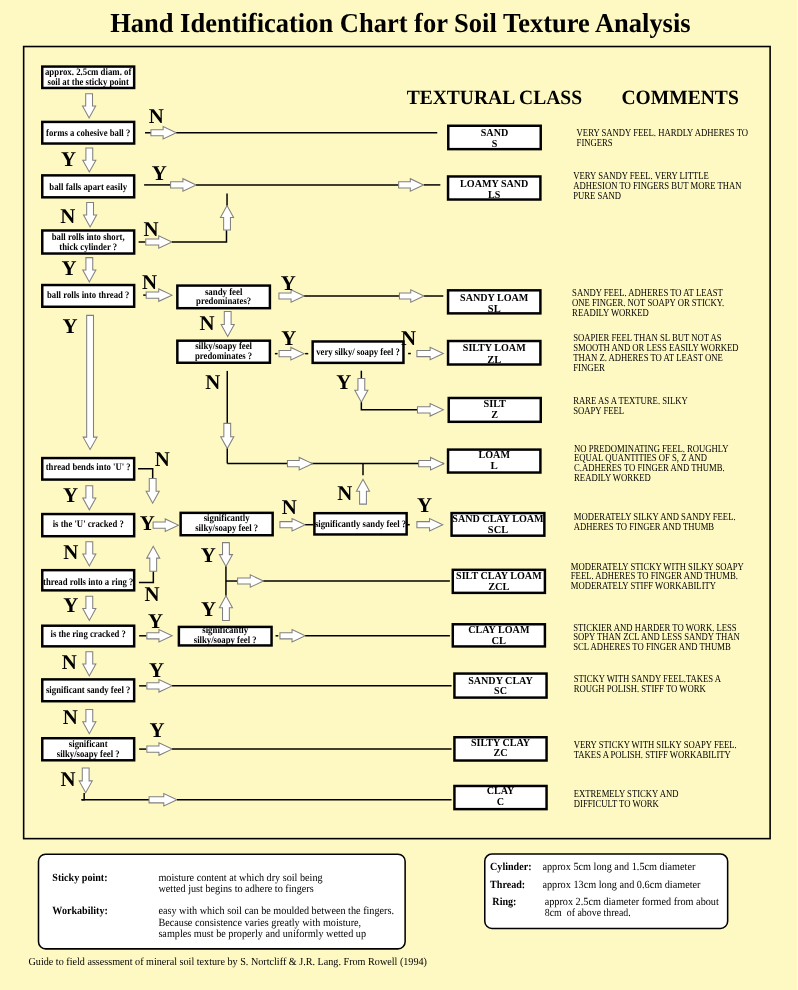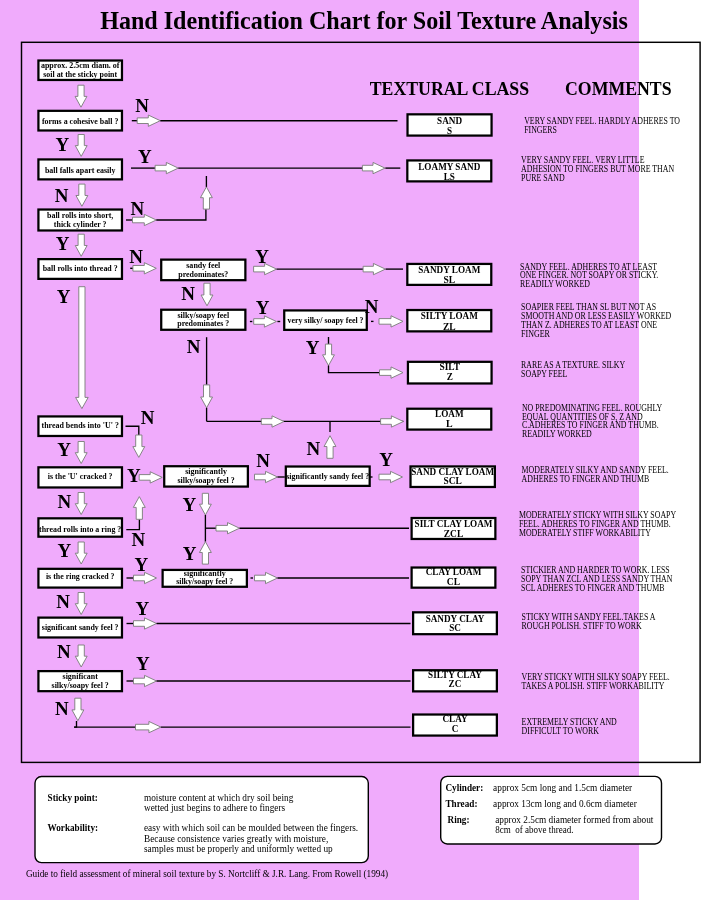--- a/index.html
+++ b/index.html
@@ -1,18 +1,18 @@
 <!DOCTYPE html>
 <html><head>
 <meta charset="utf-8">
 <title>Hand Identification Chart for Soil Texture Analysis</title>
 <style>
   html,body{margin:0;padding:0;background:#ffffff;}
   body{width:725px;height:900px;overflow:hidden;}
-  #page{position:relative;width:639px;height:900px;background:#f0abfc;}
+  #page{position:relative;width:725px;height:900px;background:#fef9c3;}
   svg#diagram{position:absolute;left:0;top:0;display:block;}
   svg#diagram text{font-family:"Liberation Serif",serif;fill:#000;white-space:pre;}
 </style>
 </head>
 <body>
 
 <div id="page">
   <svg id="diagram" width="725" height="900" viewBox="0 0 725 900">
 <text x="100.16" y="29.20" font-size="24.90" font-weight="bold" textLength="527.67" lengthAdjust="spacingAndGlyphs">Hand Identification Chart for Soil Texture Analysis</text>
 <rect x="21.5" y="42.3" width="678.6" height="720.1" fill="none" stroke="#000" stroke-width="1.45"></rect>

